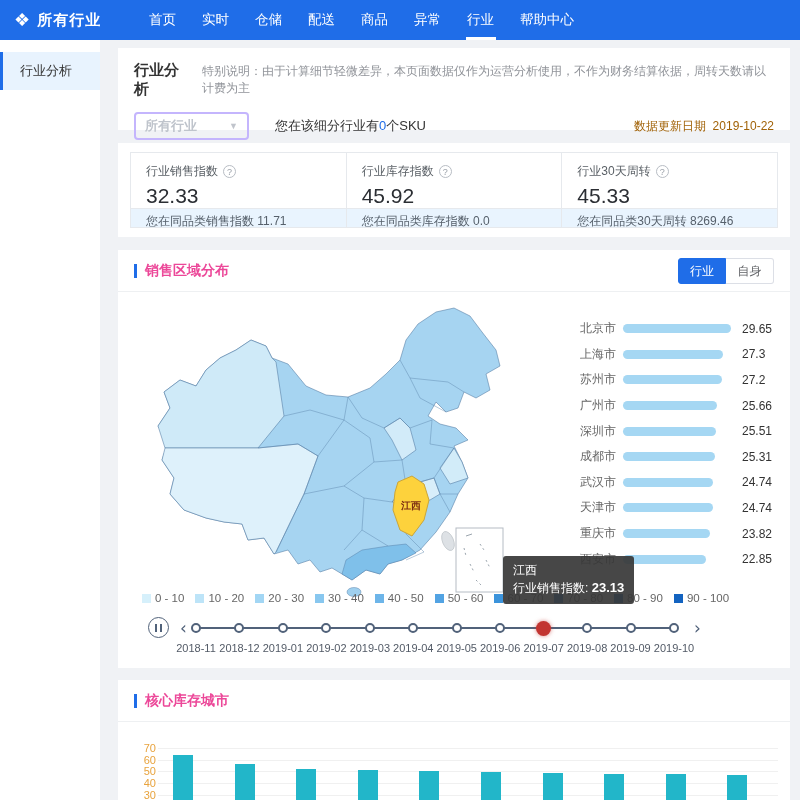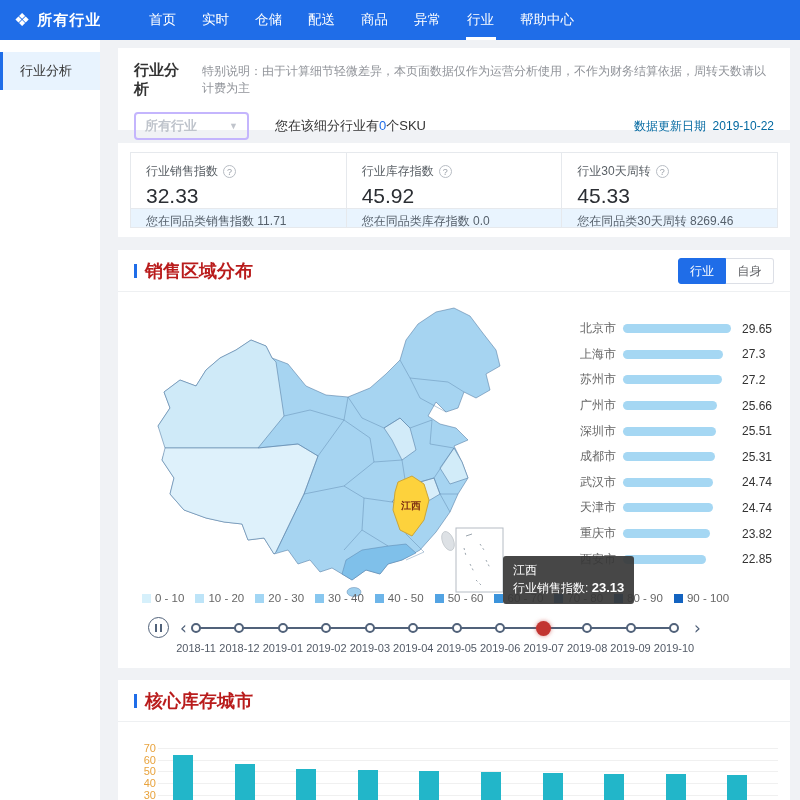--- a/index.html
+++ b/index.html
@@ -29,40 +29,40 @@
   .hdr-row1 { display:flex; align-items:baseline; }
   .pg-title { font-size:15px; font-weight:bold; color:#333; }
   .pg-notice { font-size:12px; color:#909399; margin-left:12px; }
   .hdr-row2 { margin-top:13px; display:flex; align-items:center; }
   .select-box { width:115px; height:28px; border:2px solid #c4b5fd; border-radius:4px;
     display:flex; align-items:center; justify-content:space-between; padding:0 9px;
     font-size:13px; color:#bfc4cc; cursor:pointer;font-weight:bold; }
   .select-box .arrow { font-size:9px; color:#c0c4cc; }
   .sku-text { margin-left:26px; font-size:13px; color:#333; }
   .sku-text .num { color:#1f6de8; }
-  .upd { margin-left:auto; font-size:12px; color:#0369a1; }
+  .upd { margin-left:auto; font-size:12px; color:#a16207; }
 
   
   .met-card { top:143px; height:94px; padding:9px 12px; }
   .met-box { border:1px solid #e6e9ed; height:76px; display:flex; }
   .met-col { flex:1; display:flex; flex-direction:column; border-right:1px solid #e6e9ed; }
   .met-col:last-child { border-right:none; }
   .met-head { padding:8px 15px 0 15px; flex:1; }
   .met-label { font-size:12px; color:#5a6066; }
   .q-icon { display:inline-block; width:13px; height:13px; border:1px solid #b8bdc4; border-radius:50%;
     font-size:9px; line-height:12px; text-align:center; color:#9aa0a8; margin-left:5px; cursor:pointer; }
   .met-value { font-size:21px; color:#2b2e33; margin-top:4px; }
   .met-foot { height:25px; line-height:25px; background:#e9f4fe; border-top:1px solid #e6e9ed;
     font-size:12px; color:#56606b; padding-left:15px; white-space:nowrap; overflow:hidden; }
 
   
   .sec-hd { height:42px; display:flex; align-items:center; padding:0 16px;
     border-bottom:1px solid #eef0f2; }
   .sec-bar { width:3px; height:14px; background:#1f6de8; margin-right:8px; }
-  .sec-title { font-size:18px; font-weight:bold; color:#b91c1c; }
+  .sec-title { font-size:14px; font-weight:bold; color:#ec4899; }
 
   
   .map-card { top:250px; height:418px; }
   .toggle { margin-left:auto; display:flex; }
   .tg-btn { width:48px; height:26px; line-height:24px; text-align:center; font-size:12px;
     border:1px solid #dcdfe6; color:#606266; background:#fff; cursor:pointer; }
   .tg-btn:first-child { border-radius:3px 0 0 3px; }
   .tg-btn:last-child { border-radius:0 3px 3px 0; border-left:none; }
   .tg-btn.on { background:#1f6de8; border-color:#1f6de8; color:#fff; }
 

